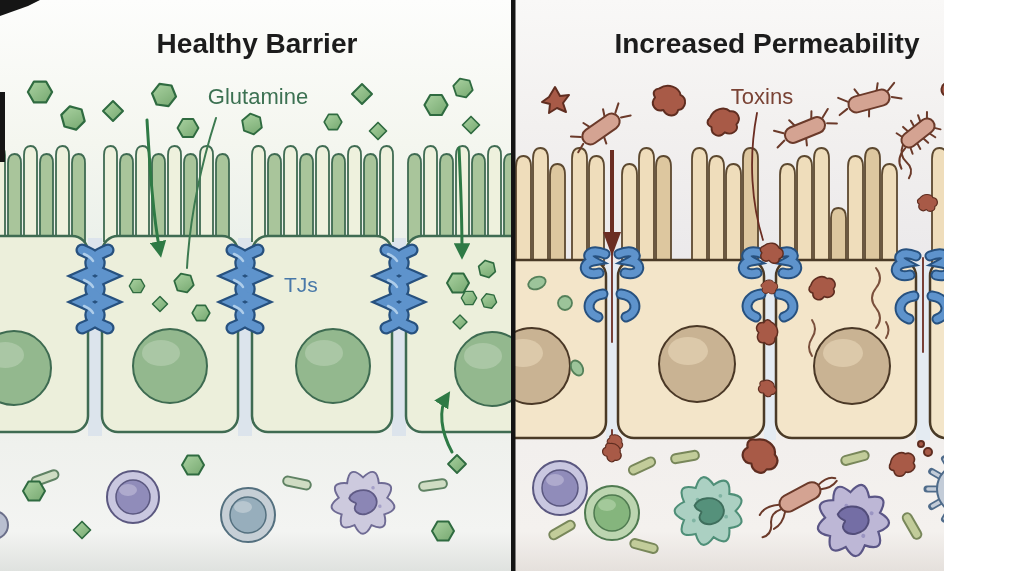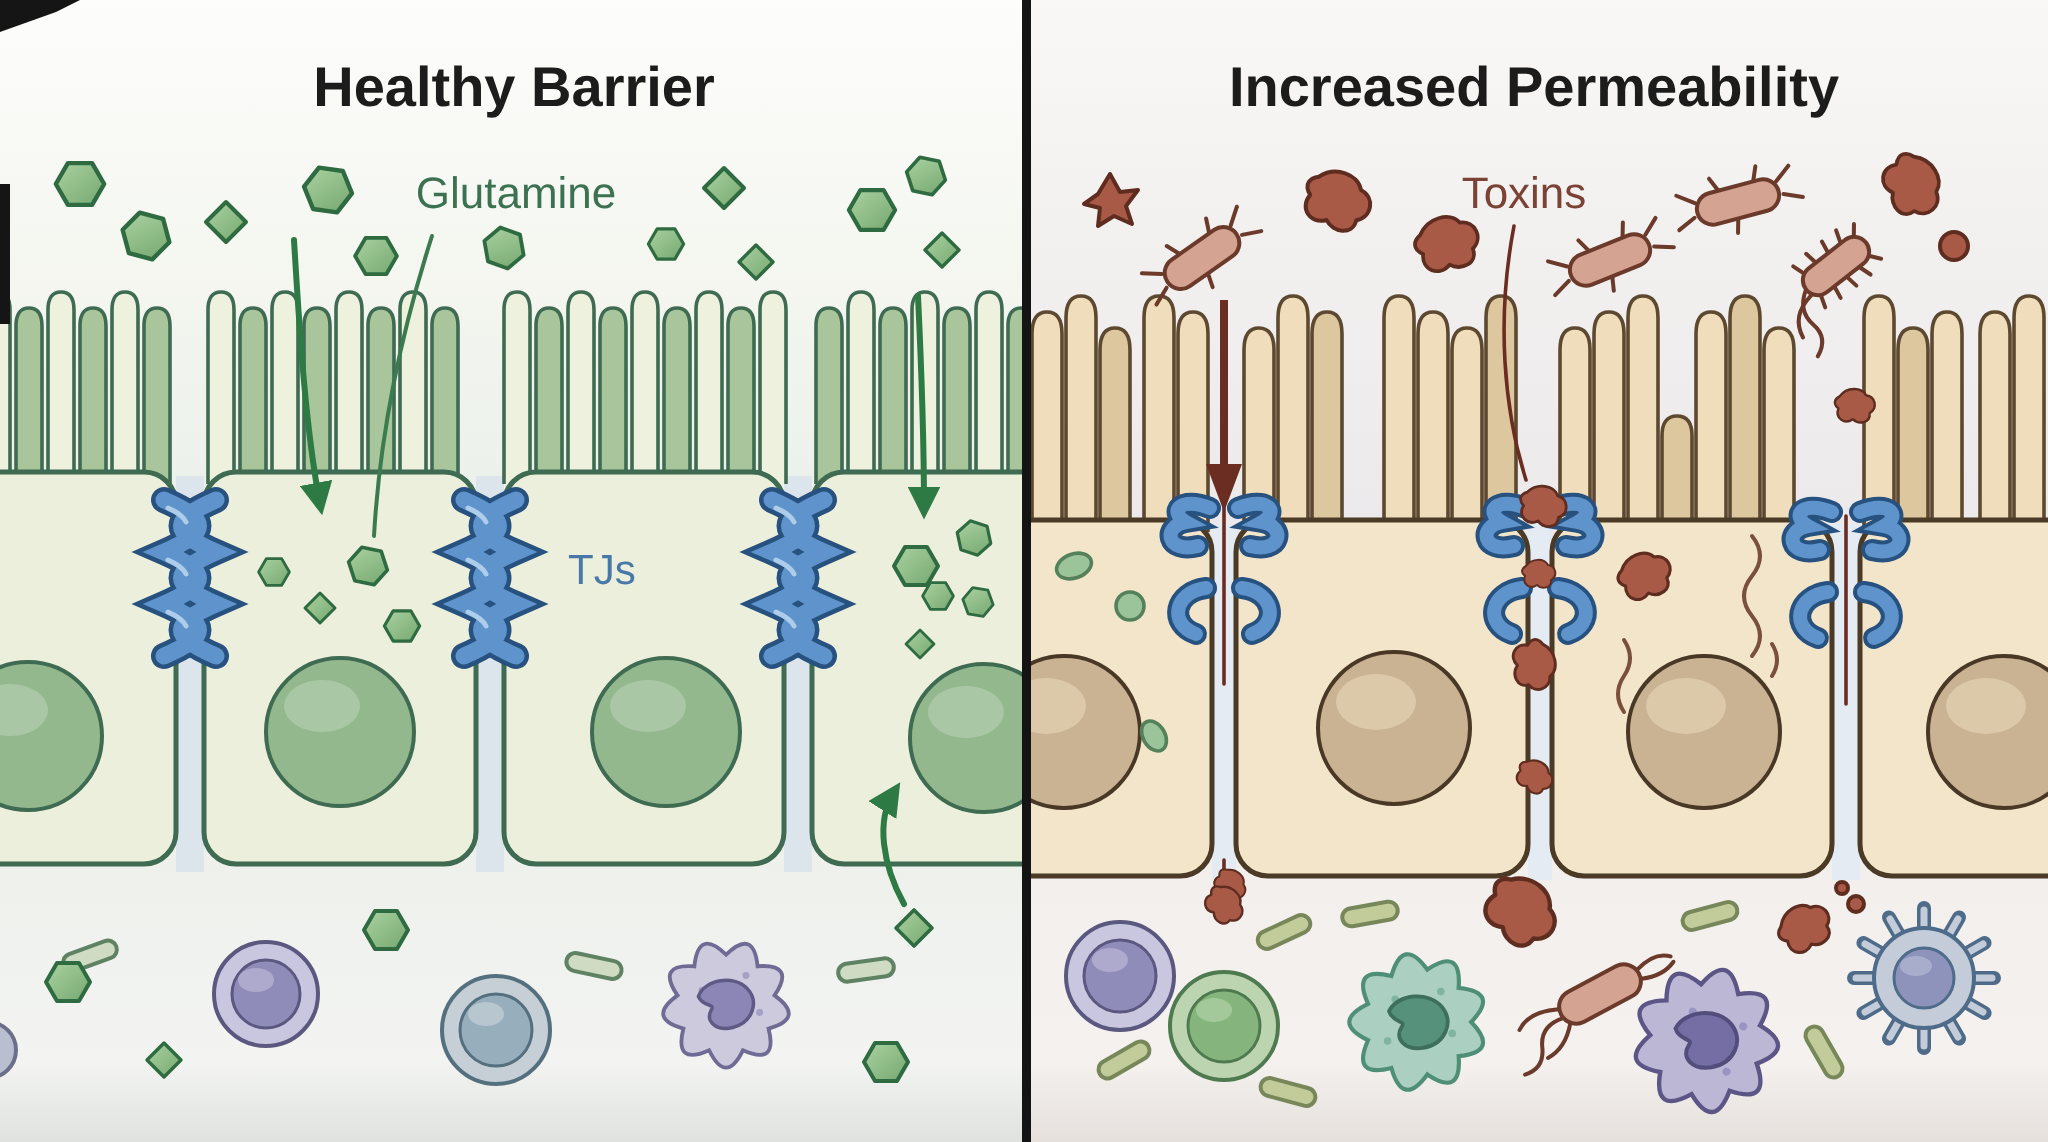--- a/index.html
+++ b/index.html
@@ -1,16 +1,16 @@
 <!DOCTYPE html>
 <html><head>
 <meta charset="utf-8">
 <style>
   html,body{margin:0;padding:0;background:#ffffff;}
-  .stage{width:1024px;height:571px;position:relative;overflow:hidden;
+  .stage{width:944px;height:571px;position:relative;overflow:hidden;
          font-family:"Liberation Sans",sans-serif;}
   svg{display:block;}
   .titleT{font-family:"Liberation Sans",sans-serif;font-weight:700;font-size:28px;}
   .labelT{font-family:"Liberation Sans",sans-serif;font-weight:400;font-size:22px;}
   .tjT{font-family:"Liberation Sans",sans-serif;font-weight:500;font-size:21px;}
   
   .vilL{stroke:#3f6b52;stroke-width:1.8;}
   .vP{fill:#eef1dd;} .vG{fill:#a9c59b;}
   .cellL{fill:#ecefdb;stroke:#3f6b52;stroke-width:2.5;}
   

